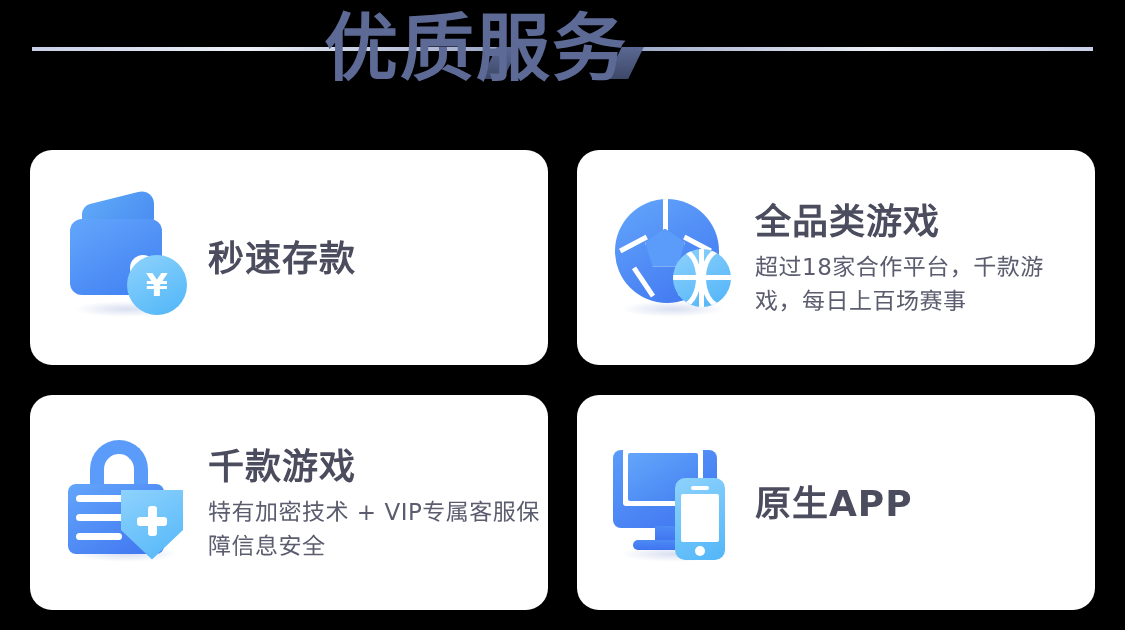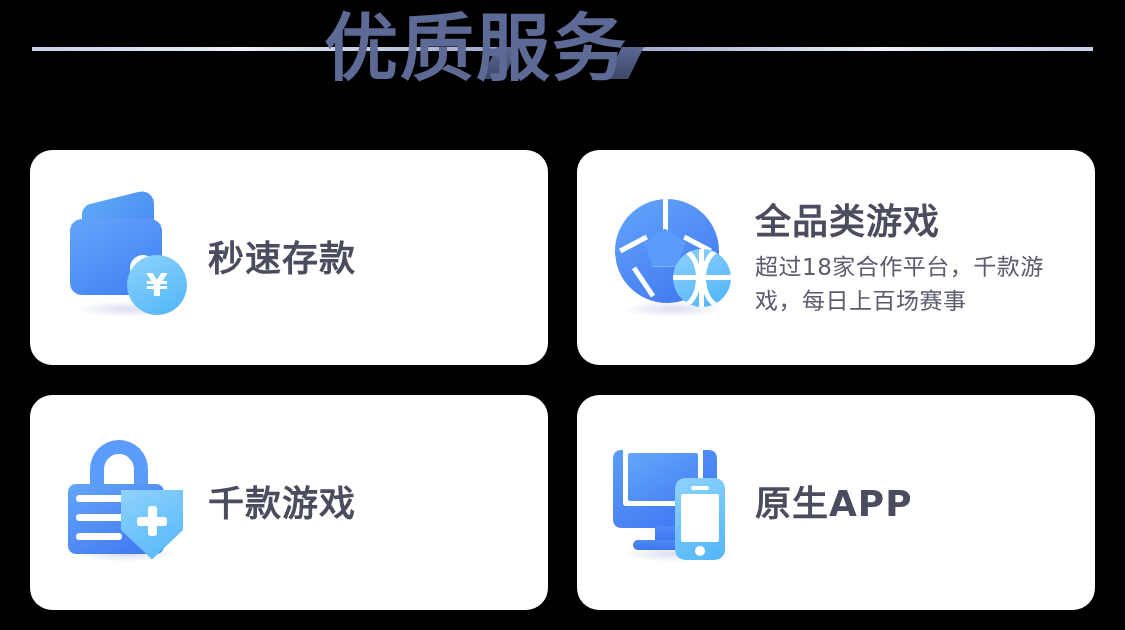--- a/index.html
+++ b/index.html
@@ -443,20 +443,21 @@
         <i class="l-s1"></i>
         <i class="l-s2"></i>
         <i class="l-s3"></i>
       </span>
       <span class="l-shield">
         <span class="l-cross"></span>
       </span>
     </div>
     <div class="card-text">
       <div class="card-title">千款游戏</div>
+      <div class="card-sub">特有加密技术 + VIP专属客服保障信息安全</div>
     </div>
   </div>
 
   <div class="card">
     <div class="card-icon">
       <span class="ico-shadow"></span>
       <span class="m-frame"></span>
       <span class="m-screen"></span>
       <span class="m-screen-in"></span>
       <span class="m-neck"></span>

